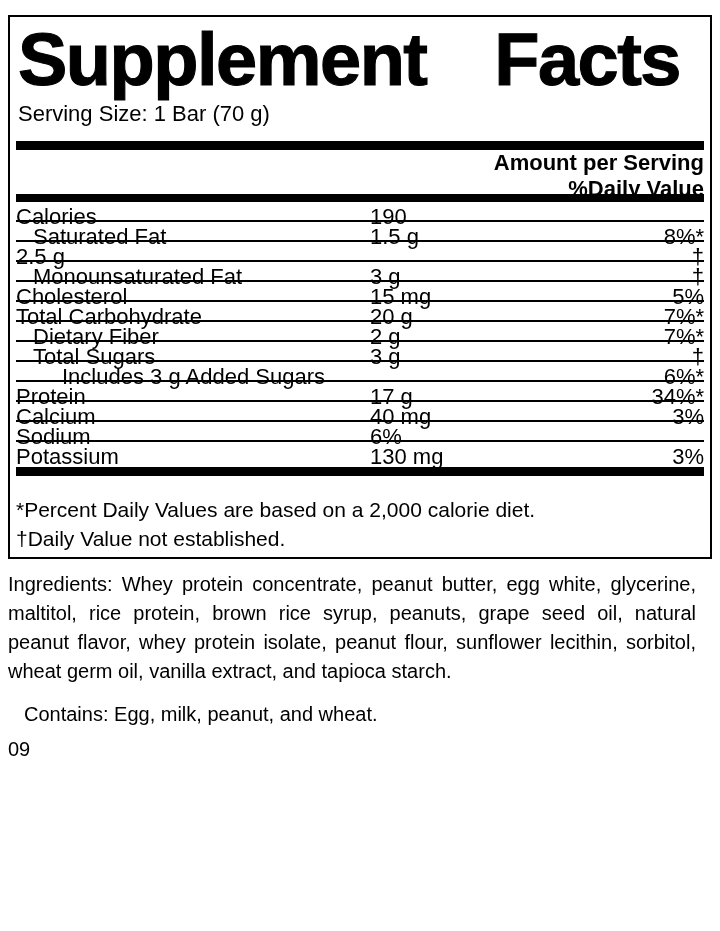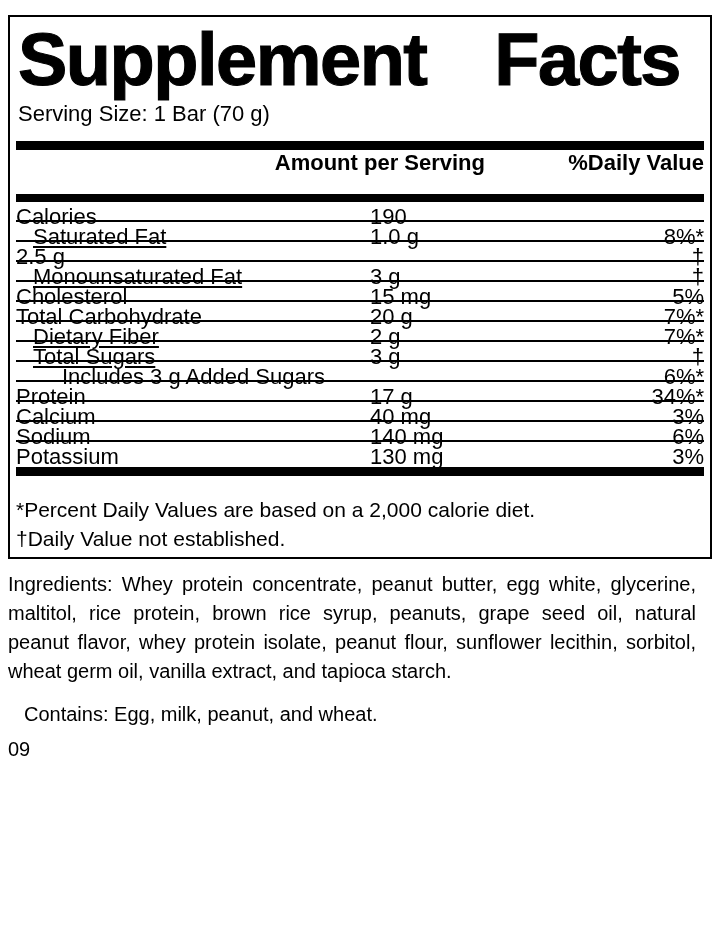--- a/index.html
+++ b/index.html
@@ -34,39 +34,40 @@
     margin-top: 6px;
     line-height: 26px;
   }
   .bar { height: 9px; background: #000; }
   .bar-top { margin-top: 14px; }
   .bar-mid { height: 8px; }
   .bar-bottom { margin-top: 5px; }
   .col-header {
     display: flex;
     height: 44px;
-    align-items: flex-start;
+    align-items: flex-end;
     font-weight: bold;
     font-size: 22px;
+    flex-direction: column;
   }
   .h-amount { width: 469px; text-align: right; white-space: nowrap; }
   .h-dv { flex: 1; text-align: right; white-space: nowrap; }
   .nutrient-rows { }
   .n-row {
     display: flex;
     height: 20px;
     line-height: 30px;
     font-size: 22px;
     border-bottom: 2px solid #000;
   }
   .n-row:last-child { border-bottom: none; }
   .c-label { width: 354px; white-space: nowrap; }
   .c-amount { flex: 1; white-space: nowrap; }
   .c-dv { text-align: right; white-space: nowrap; }
-  .indent-1 .c-label { padding-left: 17px; text-decoration: underline; }
+  .indent-1 .c-label { padding-left: 17px; }
   .indent-2 .c-label { padding-left: 46px; }
   .footnotes {
     font-size: 21px;
     line-height: 29px;
     padding: 19px 0 2px 0;
   }
   .ingredients {
     margin: 11px 24px 0 8px;
     font-size: 20px;
     line-height: 29px;
@@ -105,21 +106,21 @@
   <div class="bar bar-mid"></div>
 
   <div class="nutrient-rows">
       <div class="n-row indent-0">
       <div class="c-label">Calories</div>
       <div class="c-amount">190</div>
       <div class="c-dv"></div>
     </div>
       <div class="n-row indent-1">
       <div class="c-label">Saturated Fat</div>
-      <div class="c-amount">1.0 g</div>
+      <div class="c-amount">1.5 g</div>
       <div class="c-dv">8%*</div>
     </div>
       <div class="n-row indent-1">
       <div class="c-amount">2.5 g</div>
       <div class="c-dv">†</div>
     </div>
       <div class="n-row indent-1">
       <div class="c-label">Monounsaturated Fat</div>
       <div class="c-amount">3 g</div>
       <div class="c-dv">†</div>
@@ -154,21 +155,20 @@
       <div class="c-amount">17 g</div>
       <div class="c-dv">34%*</div>
     </div>
       <div class="n-row indent-0">
       <div class="c-label">Calcium</div>
       <div class="c-amount">40 mg</div>
       <div class="c-dv">3%</div>
     </div>
       <div class="n-row indent-0">
       <div class="c-label">Sodium</div>
-      <div class="c-amount">140 mg</div>
       <div class="c-dv">6%</div>
     </div>
       <div class="n-row indent-0">
       <div class="c-label">Potassium</div>
       <div class="c-amount">130 mg</div>
       <div class="c-dv">3%</div>
     </div>
     </div>
 
   <div class="bar bar-bottom"></div>

